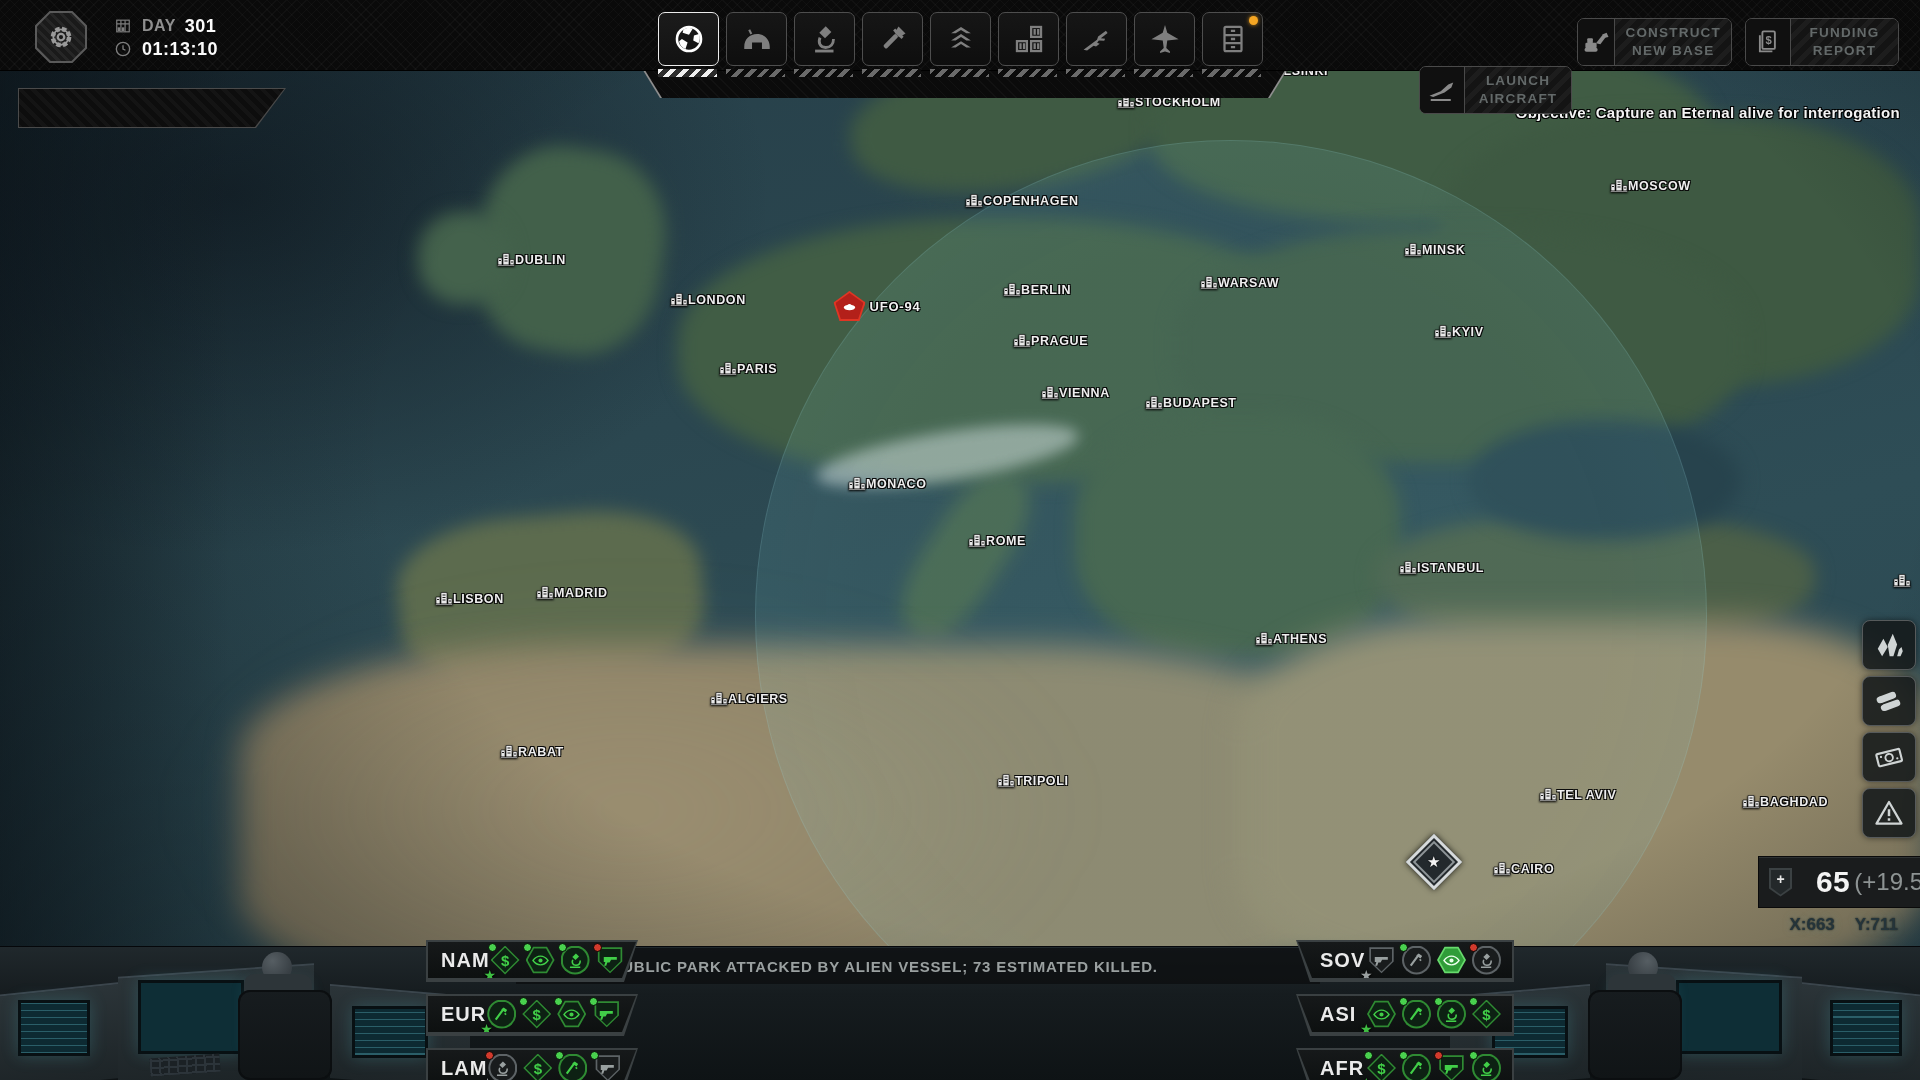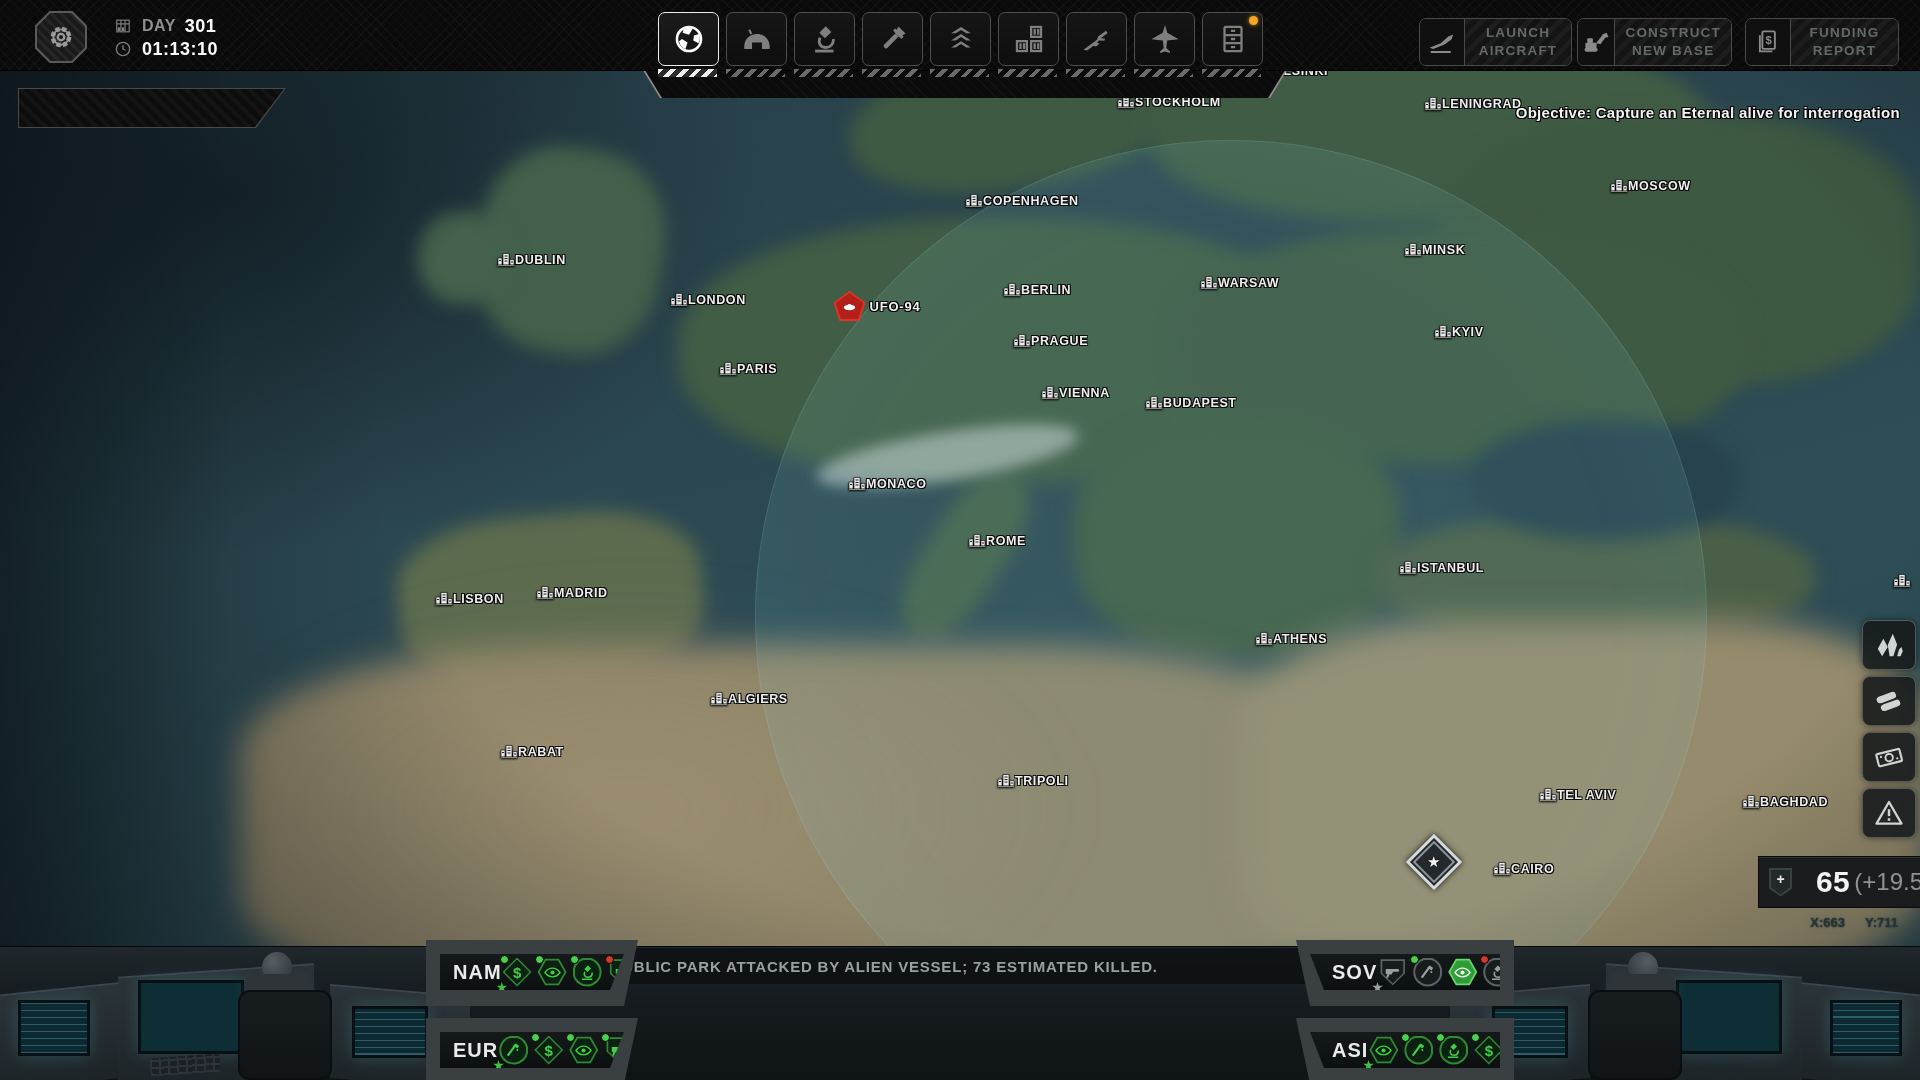--- a/index.html
+++ b/index.html
@@ -48,21 +48,21 @@
     background:#23292d;border:3px solid #d6dadb;box-shadow:0 0 6px rgba(0,0,0,.8);}
   #base-marker .inner{position:absolute;inset:2px;border:2px solid #8d9497;display:flex;align-items:center;justify-content:center;}
   #base-marker .star{transform:rotate(-45deg);color:#f2f2f2;font-size:15px;text-shadow:0 0 2px #000;}
 
   
   #objective{position:absolute;top:104px;right:20px;z-index:15;font-size:15px;font-weight:bold;color:#f3f3f3;letter-spacing:.3px;
     text-shadow:-1px -1px 0 #000,1px -1px 0 #000,-1px 1px 0 #000,1px 1px 0 #000;}
 
   
   #coords{position:absolute;right:22px;top:915px;z-index:15;display:flex;gap:20px;
-    font-size:13px;font-weight:bold;color:#24343a;text-shadow:0 0 2px rgba(0,0,0,.7),0 0 8px rgba(70,130,140,.35);}
+    font-size:17px;font-weight:bold;color:#24343a;text-shadow:0 0 2px rgba(0,0,0,.7),0 0 8px rgba(70,130,140,.35);}
 
   
   #topbar{position:absolute;left:0;top:0;width:1920px;height:70px;z-index:50;background-color:#0a0a0a;
     background-image:repeating-linear-gradient(45deg,rgba(255,255,255,.028) 0 1px,transparent 1px 7px),
                      repeating-linear-gradient(-45deg,rgba(255,255,255,.028) 0 1px,transparent 1px 7px);
     border-bottom:1px solid #000;}
   #nav-extension{position:absolute;left:600px;top:0;width:730px;height:98px;z-index:49;
     background:#8e8e8e;clip-path:polygon(0 0,100% 0,calc(100% - 60px) 100%,60px 100%);}
   #nav-extension .ext-in{position:absolute;inset:0;background-color:#0b0b0b;
     background-image:repeating-linear-gradient(45deg,rgba(255,255,255,.028) 0 1px,transparent 1px 7px);
@@ -143,21 +143,21 @@
   #funding-bar{position:absolute;left:35px;top:898px;width:273px;height:36px;z-index:22;display:flex;align-items:stretch;cursor:pointer;
     background:#191b1c;border:1px solid #0a0a0a;box-shadow:inset 0 1px 0 #2b2f30;}
   #funding-bar .fb-days{width:74px;display:flex;flex-direction:column;align-items:center;justify-content:center;border-right:1px solid #333637;}
   #funding-bar .fb-days .d1{font-size:17px;font-weight:bold;color:#f1f1f1;line-height:1;}
   #funding-bar .fb-days .d2{font-size:9px;font-weight:bold;color:#cfcfcf;letter-spacing:1px;line-height:1;margin-top:1px;}
   #funding-bar .fb-label{flex:1;display:flex;align-items:center;padding-left:16px;font-size:17px;font-weight:bold;color:#dcdcdc;letter-spacing:1.5px;}
 
   .region-group{position:absolute;z-index:24;display:flex;flex-direction:column;gap:12px;}
   #regions-left{left:426px;top:940px;width:212px;}
   #regions-right{left:1296px;top:940px;width:218px;}
-  .region-row{position:relative;height:38px;background:#3a4042;padding:14px;cursor:pointer;}
+  .region-row{position:relative;height:38px;background:#3a4042;padding:2px;cursor:pointer;}
   #regions-left .region-row{clip-path:polygon(0 0,100% 0,calc(100% - 14px) 100%,0 100%);}
   #regions-right .region-row{clip-path:polygon(0 0,100% 0,100% 100%,14px 100%);}
   .region-inner{height:36px;display:flex;align-items:center;background:linear-gradient(#16191a,#0d1010);}
   #regions-left .region-inner{clip-path:polygon(0 0,100% 0,calc(100% - 14px) 100%,0 100%);padding:0 20px 0 13px;}
   #regions-right .region-inner{clip-path:polygon(0 0,100% 0,100% 100%,14px 100%);padding:0 10px 0 22px;}
   .region-code{font-size:20px;font-weight:bold;color:#eaeaea;letter-spacing:1px;width:54px;}
   .region-tiles{display:flex;gap:4px;margin-left:auto;}
   .tile{position:relative;width:31px;height:31px;flex:0 0 31px;}
   .tile.state-green{--line:#2f8b33;--fill:#0d2113;--glyph:#41cf48;}
   .tile.state-gray{--line:#5d6366;--fill:#191c1d;--glyph:#99a0a0;}
@@ -642,21 +642,21 @@
   </div>
         <div class="nav-tile">
     <svg viewBox="0 0 24 24">
             <use href="#sym-archives"></use>
           </svg>
     <span class="notify-dot"></span>
     <span class="nav-hatch"></span>
   </div>
       </div>
     <div id="actions-host">
-        <div class="action-btn" style="left: 1419px; width: 151px;">
+        <div class="action-btn" style="left: 1419px; width: 151px; margin-top: 48px;">
     <span class="action-ic">
             <svg viewBox="0 0 24 24">
               <use href="#sym-plane-launch"></use>
             </svg>
           </span>
     <span class="action-label">
       <span>LAUNCH</span>
       <span>AIRCRAFT</span>
     </span>
   </div>

